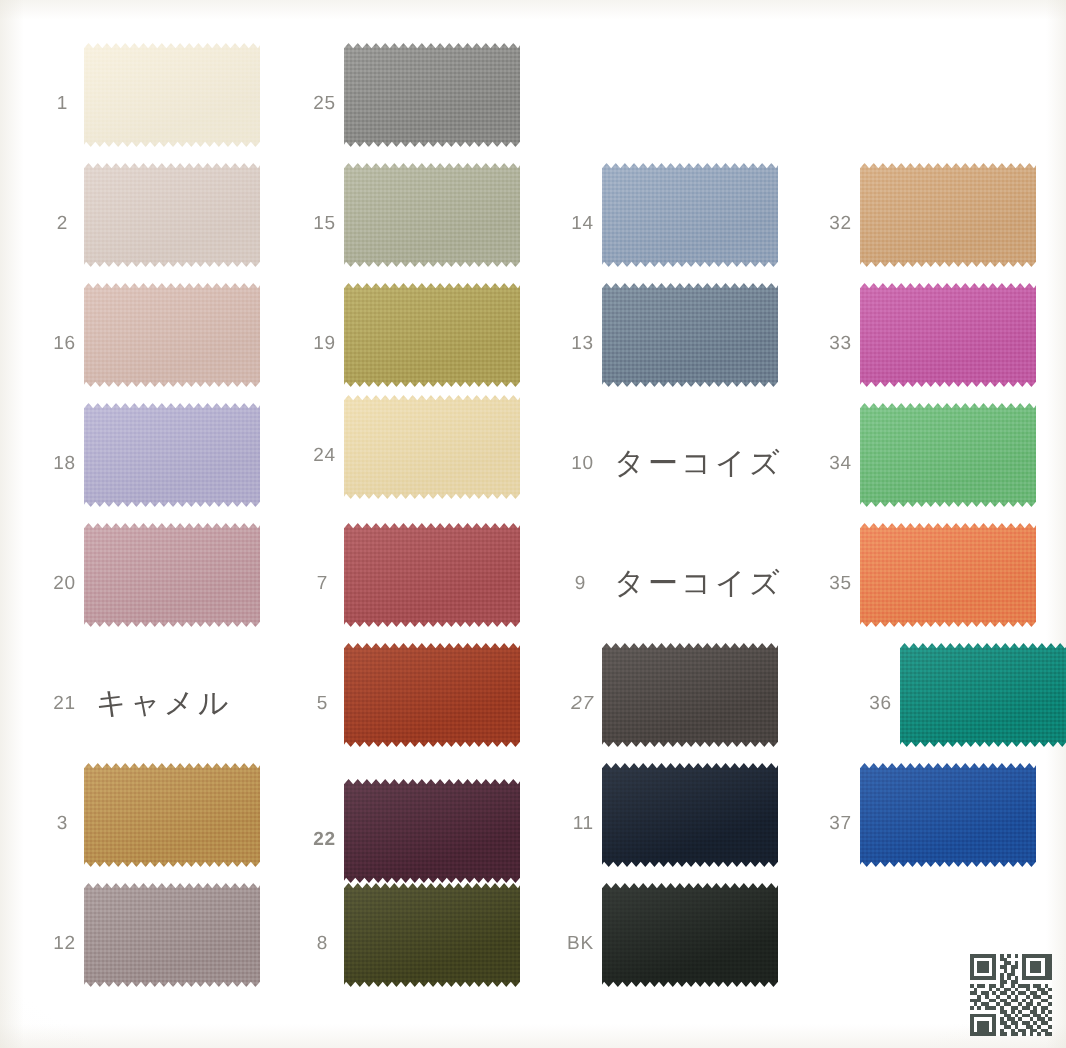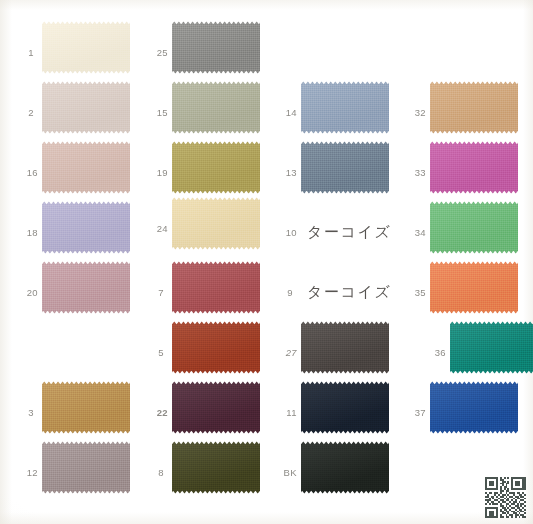--- a/index.html
+++ b/index.html
@@ -203,37 +203,41 @@
       <div class="swatch" title="7" style="background: rgb(169, 79, 83);"></div>
     </div>
     <div class="cell" style="left: 267px; top: 258px;">
       <div class="code">9</div>
       <div class="note">ターコイズ</div>
     </div>
     <div class="cell" style="left: 396px; top: 258px;">
       <div class="code wide">35</div>
       <div class="swatch" title="35" style="background: rgb(237, 127, 79);"></div>
     </div>
+    <div class="cell" style="left: 8px; top: 318px;">
+      <div class="code wide">21</div>
+      <div class="note">キャメル</div>
+    </div>
     <div class="cell" style="left: 138px; top: 318px;">
       <div class="code">5</div>
       <div class="swatch" title="5" style="background: rgb(158, 58, 34);"></div>
     </div>
     <div class="cell" style="left: 267px; top: 318px; font-style: italic;">
       <div class="code wide">27</div>
       <div class="swatch" title="27" style="background: rgb(74, 68, 65);"></div>
     </div>
     <div class="cell" style="left: 416px; top: 318px;">
       <div class="code wide">36</div>
       <div class="swatch" title="36" style="background: rgb(13, 131, 116);"></div>
     </div>
     <div class="cell" style="left: 8px; top: 378px;">
       <div class="code">3</div>
       <div class="swatch" title="3" style="background: rgb(187, 143, 78);"></div>
     </div>
-    <div class="cell" style="left: 138px; top: 378px; font-weight: bold;">
+    <div class="cell" style="left: 138px; top: 386px; font-weight: bold;">
       <div class="code wide">22</div>
       <div class="swatch" title="22" style="background: rgb(75, 37, 53);"></div>
     </div>
     <div class="cell" style="left: 267px; top: 378px;">
       <div class="code wide">11</div>
       <div class="swatch" title="11" style="background: rgb(23, 32, 46);"></div>
     </div>
     <div class="cell" style="left: 396px; top: 378px;">
       <div class="code wide">37</div>
       <div class="swatch" title="37" style="background: rgb(29, 78, 156);"></div>

